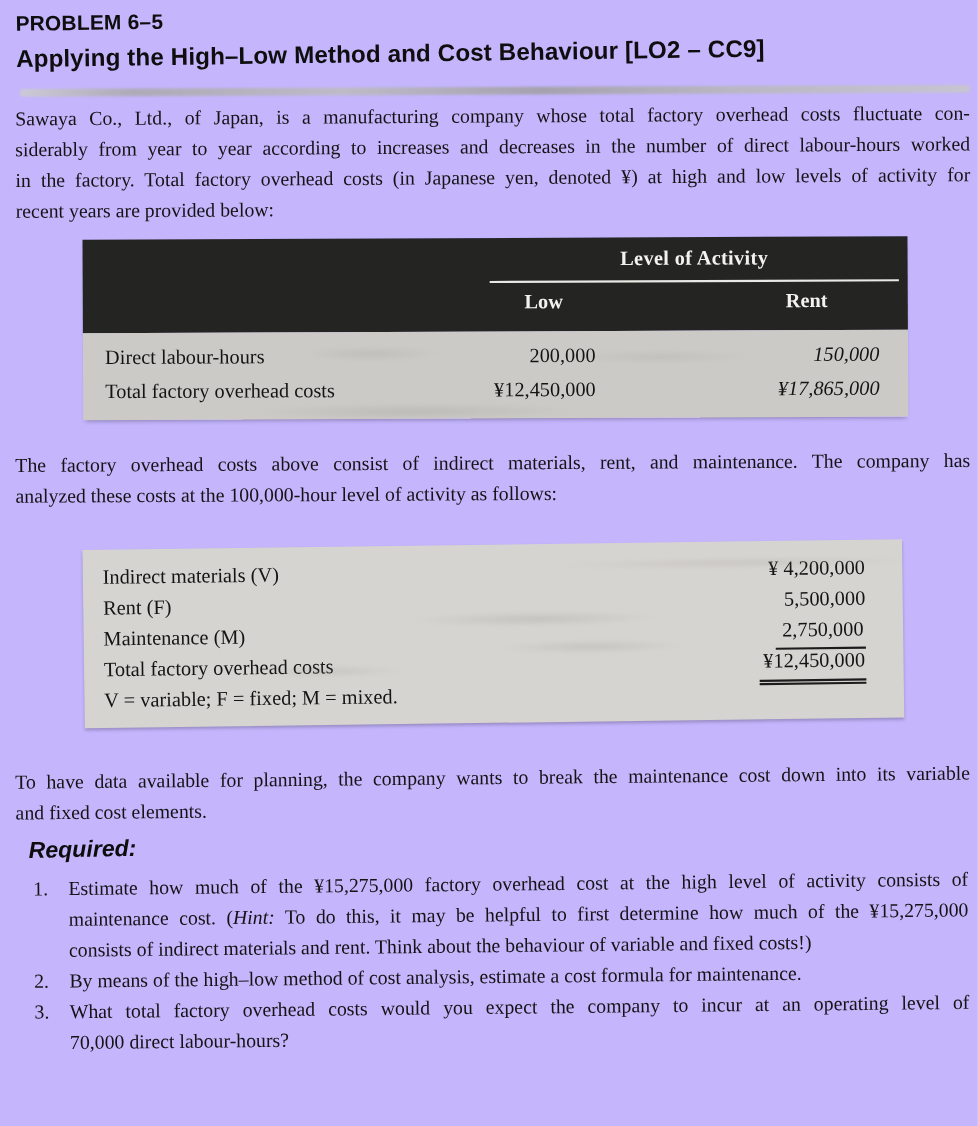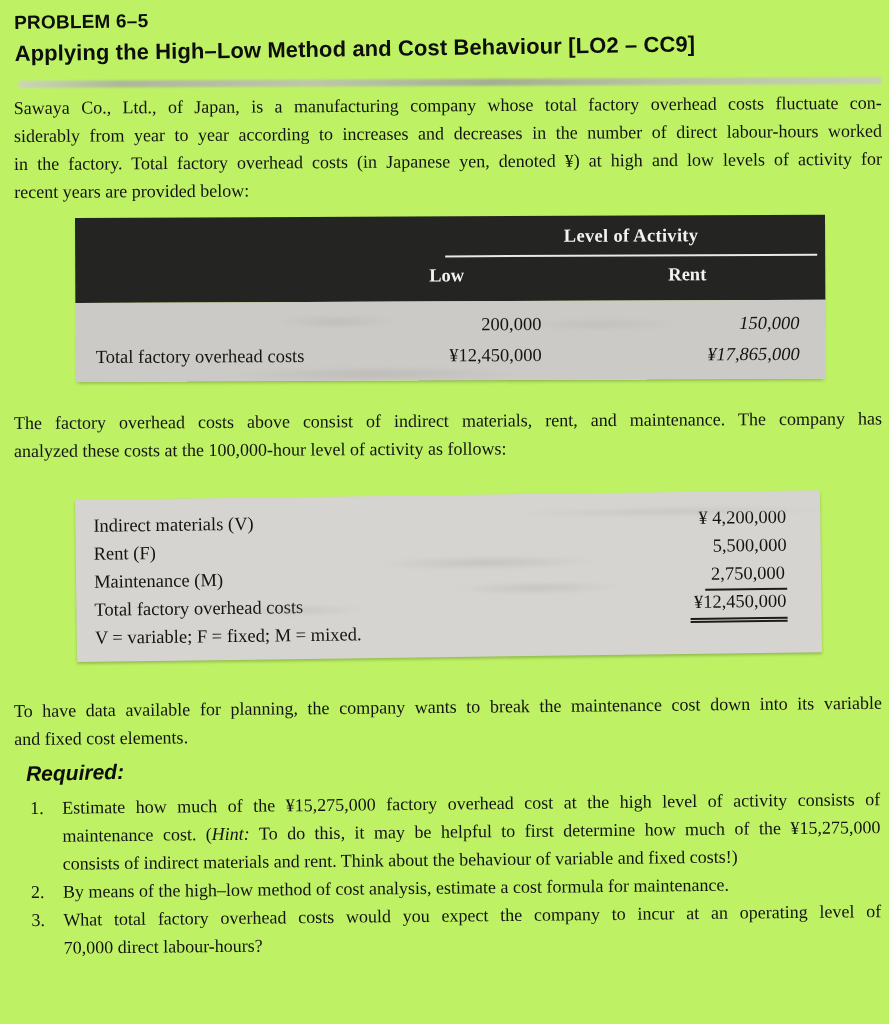--- a/index.html
+++ b/index.html
@@ -1,18 +1,18 @@
 <!DOCTYPE html>
 <html><head>
 <meta charset="utf-8">
 <style>
   html,body { margin:0; padding:0; background:#ffffff; }
   .page {
     position:relative; width:889px; height:1024px;
-    background:#bef264; overflow:hidden;
+    background:#c4b5fd; overflow:hidden;
     font-family:"Liberation Serif", serif; color:#141414;
   }
 
   
   .header-block {
     position:absolute; left:14px; top:12px; width:860px;
     transform:rotate(-0.8deg); transform-origin:left top;
     font-family:"Liberation Sans", sans-serif; color:#0e0e0e;
   }
   .problem-number { font-size:19px; font-weight:bold; letter-spacing:0.2px; }
@@ -39,21 +39,21 @@
     transform:rotate(-0.25deg); transform-origin:left top;
     font-size:18.5px;
     box-shadow:0 3px 4px -2px rgba(0,0,0,0.3);
   }
   .at-header { position:relative; height:85px; background:#242423; color:#f3f2ee; }
   .at-group-label {
     position:absolute; left:370px; right:8px; top:10px; text-align:center;
     font-weight:bold; letter-spacing:0.3px;
   }
   .at-rule { position:absolute; left:370px; right:8px; top:39px; height:2px; background:#e9e8e4; }
-  .at-col { position:absolute; top:49px; width:130px; font-weight:bold; }
+  .at-col { position:absolute; top:49px; width:130px; text-align:center; font-weight:bold; }
   .at-col-low  { left:354px; }
   .at-col-high { left:593px; }
   .at-body { position:relative; background:#cbcac6; padding:8px 0 9px 0; }
   .at-row { position:relative; height:31px; line-height:31px; }
   .at-label { position:absolute; left:20px; }
   .at-num { position:absolute; text-align:right; }
   .at-num.low  { right:284px; }
   .at-num.high { right:26px;font-style:italic; }
   .at-body::after { 
     content:""; position:absolute; inset:0; pointer-events:none; opacity:0.16;
@@ -125,20 +125,21 @@
 
   <div class="activity-table">
     <div class="at-header">
       <div class="at-group-label">Level of Activity</div>
       <div class="at-rule"></div>
       <div class="at-col at-col-low">Low</div>
       <div class="at-col at-col-high">Rent</div>
     </div>
     <div class="at-body">
       <div class="at-row">
+        <span class="at-label">Direct labour-hours</span>
         <span class="at-num low">200,000</span>
         <span class="at-num high">150,000</span>
       </div>
       <div class="at-row">
         <span class="at-label">Total factory overhead costs</span>
         <span class="at-num low">¥12,450,000</span>
         <span class="at-num high">¥17,865,000</span>
       </div>
     </div>
   </div>

